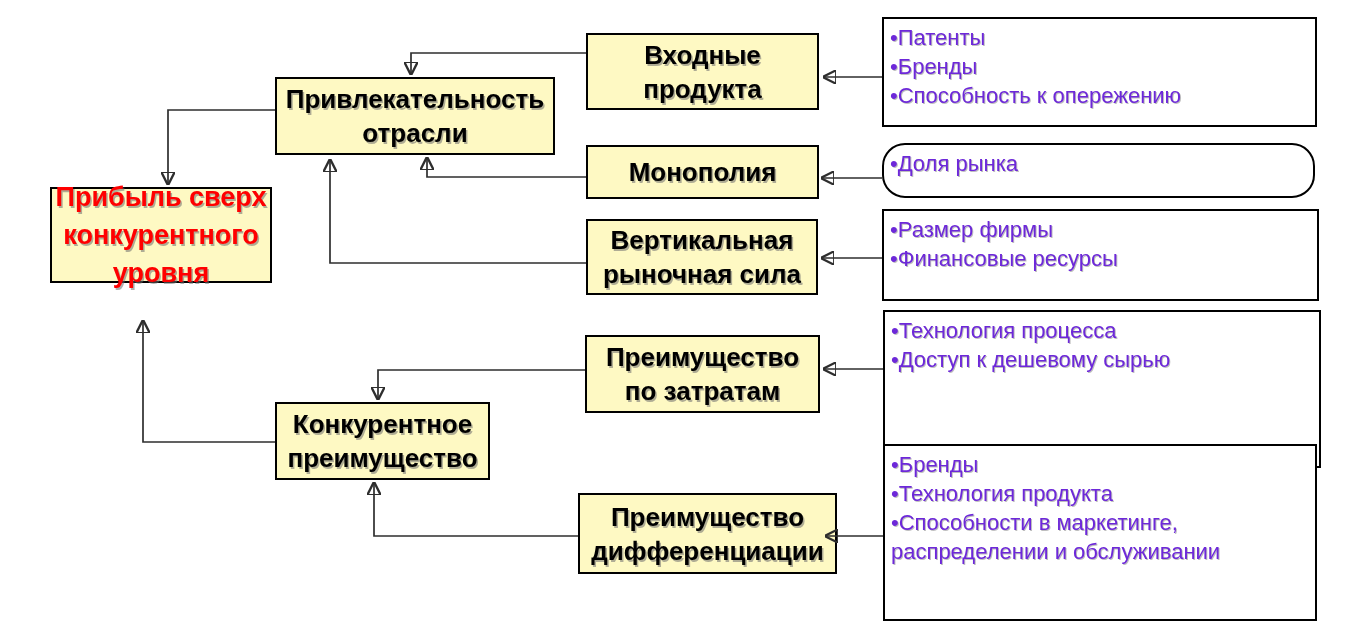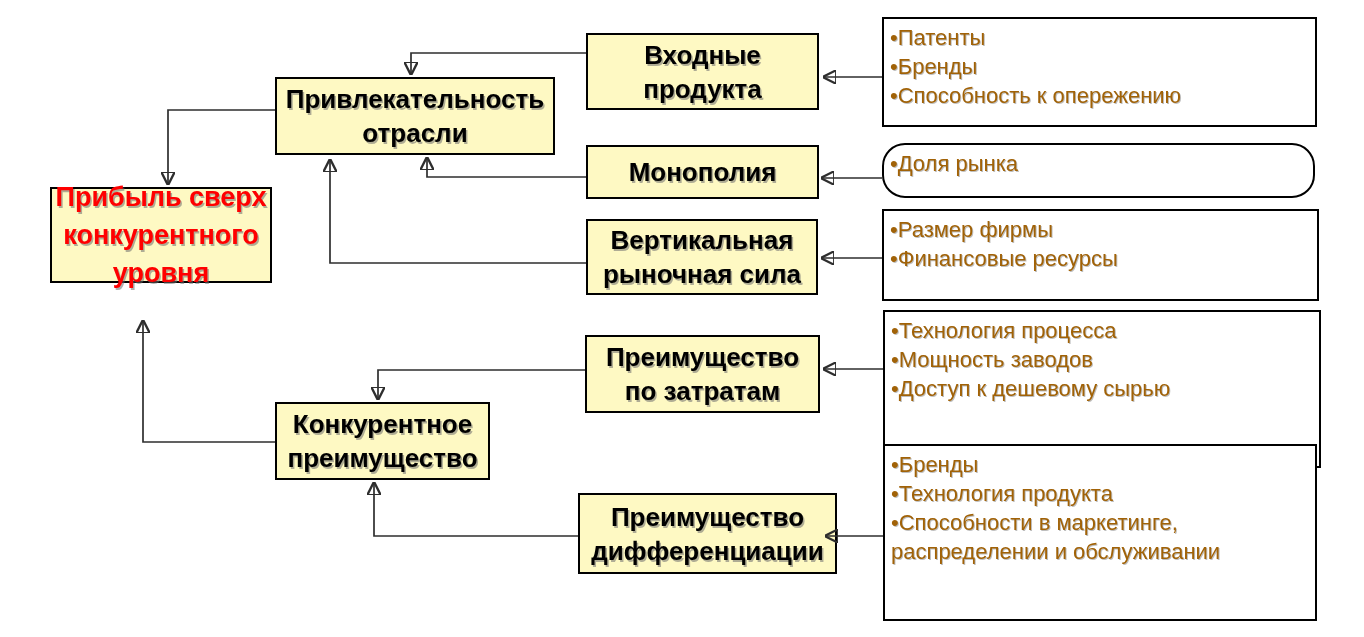--- a/index.html
+++ b/index.html
@@ -28,21 +28,21 @@
   .node .ln{display:block;}
   .node.accent{color:#ff0000;font-size:27px;line-height:38px;}
   .list-box{
     position:absolute;
     box-sizing:border-box;
     border:2px solid #000;
     background:#fff;
     padding:4px 4px 4px 6px;
     font-size:22px;
     line-height:29px;
-    color:#a16207;
+    color:#6d28d9;
     text-shadow:1px 1px 0.5px rgba(110,110,110,0.45);
   }
   .li{white-space:normal;}
   #arrows{
     position:absolute;
     left:0;top:0;
     width:1364px;height:637px;
     z-index:3;
     pointer-events:none;
   }
@@ -123,21 +123,20 @@
     <div class="li">•Доля рынка</div>
   </div>
 
   <div class="list-box" style="left:882px;top:209px;width:437px;height:92px;">
     <div class="li">•Размер фирмы</div>
     <div class="li">•Финансовые ресурсы</div>
   </div>
 
   <div class="list-box" style="left:883px;top:310px;width:438px;height:158px;">
     <div class="li">•Технология процесса</div>
-    <div class="li">•Мощность заводов</div>
     <div class="li">•Доступ к дешевому сырью</div>
   </div>
 
   <div class="list-box" style="left:883px;top:444px;width:434px;height:177px;">
     <div class="li">•Бренды</div>
     <div class="li">•Технология продукта</div>
     <div class="li">•Способности в маркетинге, распределении и обслуживании</div>
   </div>
 
   <svg id="arrows" viewBox="0 0 1364 637" xmlns="http://www.w3.org/2000/svg">

